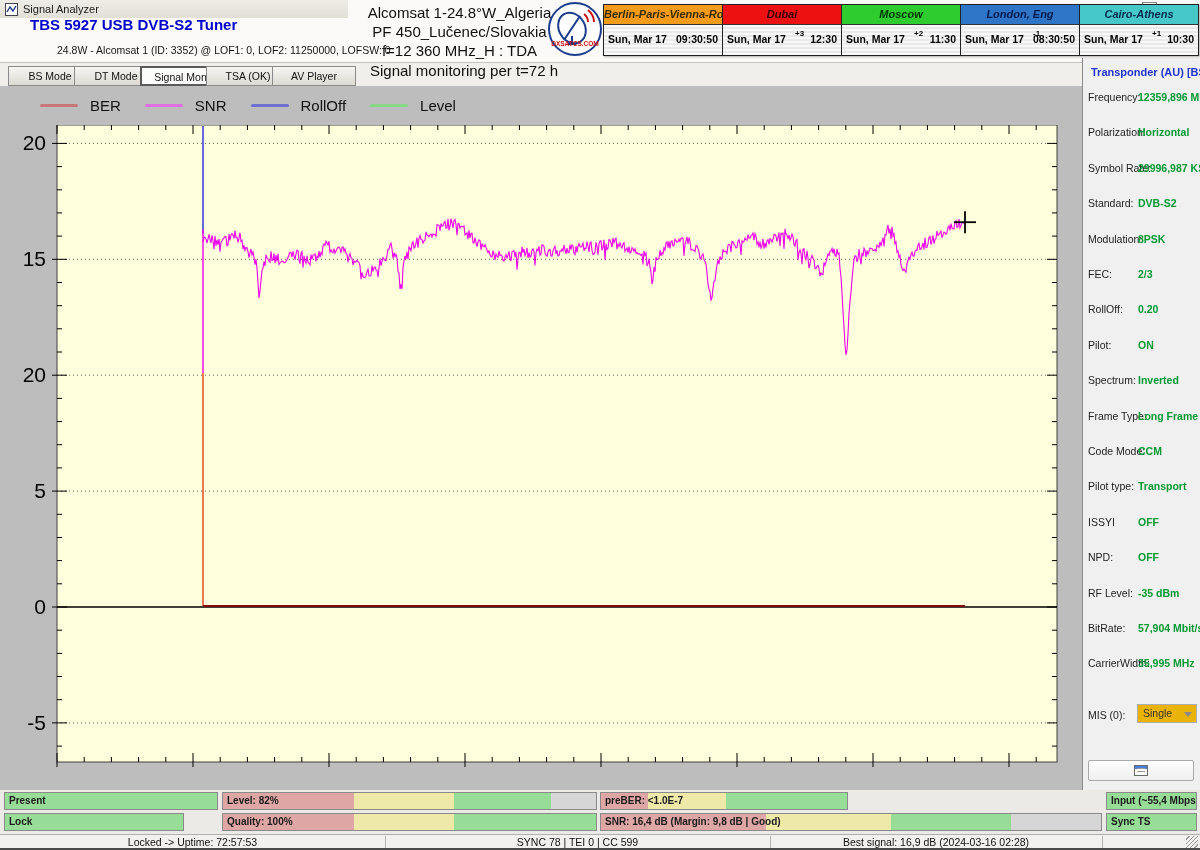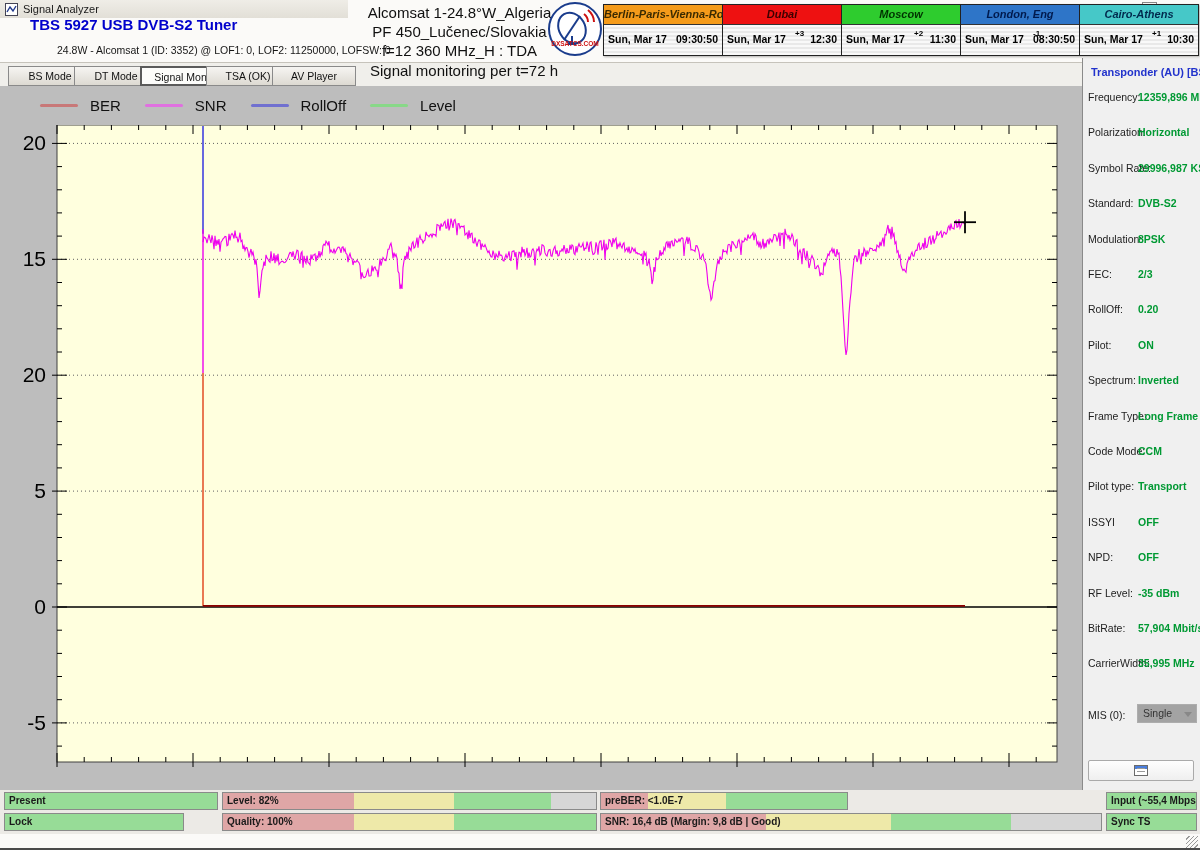--- a/index.html
+++ b/index.html
@@ -39,21 +39,21 @@
   .leg-label{font-size:15px;color:#111;}
   .ylab{position:absolute;width:46px;text-align:right;font-size:21px;color:#000;}
   #plot{left:49px;top:39px;width:1016px;height:645px;}
   #tooltip{left:969px;top:227px;background:#f4f3f1;border:1px solid #8a8a8a;box-shadow:2px 2px 3px rgba(0,0,0,.35);font-size:9.5px;color:#111;padding:3px 5px;white-space:nowrap;z-index:6;}
   
   #right-panel{left:1082px;top:58px;width:118px;height:732px;background:#f0f0f0;border-left:1px solid #8a8a8a;box-sizing:border-box;}
   #tp-header{left:8px;top:8px;font-size:11px;font-weight:bold;color:#2233cc;white-space:nowrap;}
   .tp-label{position:absolute;left:5px;font-size:10.5px;color:#222;white-space:nowrap;}
   .tp-value{position:absolute;left:55px;font-size:10.5px;font-weight:bold;color:#009933;white-space:nowrap;}
   #mis-label{left:5px;top:651px;font-size:10.5px;color:#222;}
-  #mis-select{left:54px;top:646px;width:60px;height:19px;background:#a3a3a3;border:1px solid #adadad;box-sizing:border-box;font-size:10.5px;color:#333;line-height:17px;padding-left:5px;}
+  #mis-select{left:54px;top:646px;width:60px;height:19px;background:#eab308;border:1px solid #adadad;box-sizing:border-box;font-size:10.5px;color:#333;line-height:17px;padding-left:5px;}
   #mis-chevron{right:4px;top:7px;width:0;height:0;border-left:4px solid transparent;border-right:4px solid transparent;border-top:5px solid #888;}
   #panel-button{left:5px;top:702px;width:106px;height:21px;background:linear-gradient(#fefefe,#efefef);border:1px solid #aaa;border-radius:2px;box-sizing:border-box;display:flex;align-items:center;justify-content:center;}
   #panel-button-icon{width:14px;height:11px;border:1px solid #6a6a6a;background:linear-gradient(#4a7edc 0 3px,#fff 3px);box-sizing:border-box;}
   #panel-button-icon i{display:block;height:1px;background:#9a9a9a;margin:2px 2px 0 2px;}
   
   .gauge{position:absolute;height:18px;border:1px solid #8a8a8a;box-sizing:border-box;display:flex;overflow:hidden;}
   .gauge .seg{height:100%;}
   .gauge .glabel{position:absolute;left:4px;top:0;font-size:10px;font-weight:bold;color:#1a1a1a;line-height:16px;white-space:nowrap;}
   #gauge-area{left:0;top:790px;width:1200px;height:44px;background:#eceae6;}
   
@@ -426,15 +426,23 @@
         <div class="seg" style="width: 24%; background: rgb(151, 220, 151);"></div>
         <div class="seg" style="width: 18%; background: rgb(214, 214, 214);"></div>
         <div class="glabel">SNR: 16,4 dB (Margin: 9,8 dB | Good)</div>
       </div>
       <div class="gauge" style="left: 1106px; top: 23px; width: 91px;">
         <div class="seg" style="width: 100%; background: rgb(151, 220, 151);"></div>
         <div class="glabel">Sync TS</div>
       </div>
     </div>
 
+  <div id="statusbar" class="abs">
+    <div class="sb-sec" style="left:0;width:385px;">Locked -&gt; Uptime: 72:57:53</div>
+    <div class="sb-div" style="left:385px;"></div>
+    <div class="sb-sec" style="left:385px;width:385px;">SYNC 78 | TEI 0 | CC 599</div>
+    <div class="sb-div" style="left:770px;"></div>
+    <div class="sb-sec" style="left:770px;width:332px;">Best signal: 16,9 dB (2024-03-16 02:28)</div>
+    <div class="sb-div" style="left:1102px;"></div>
+  </div>
   <div id="grip" class="abs"></div>
   <div id="bottom-strip" class="abs"></div>
 </div>
 
 </body></html>

